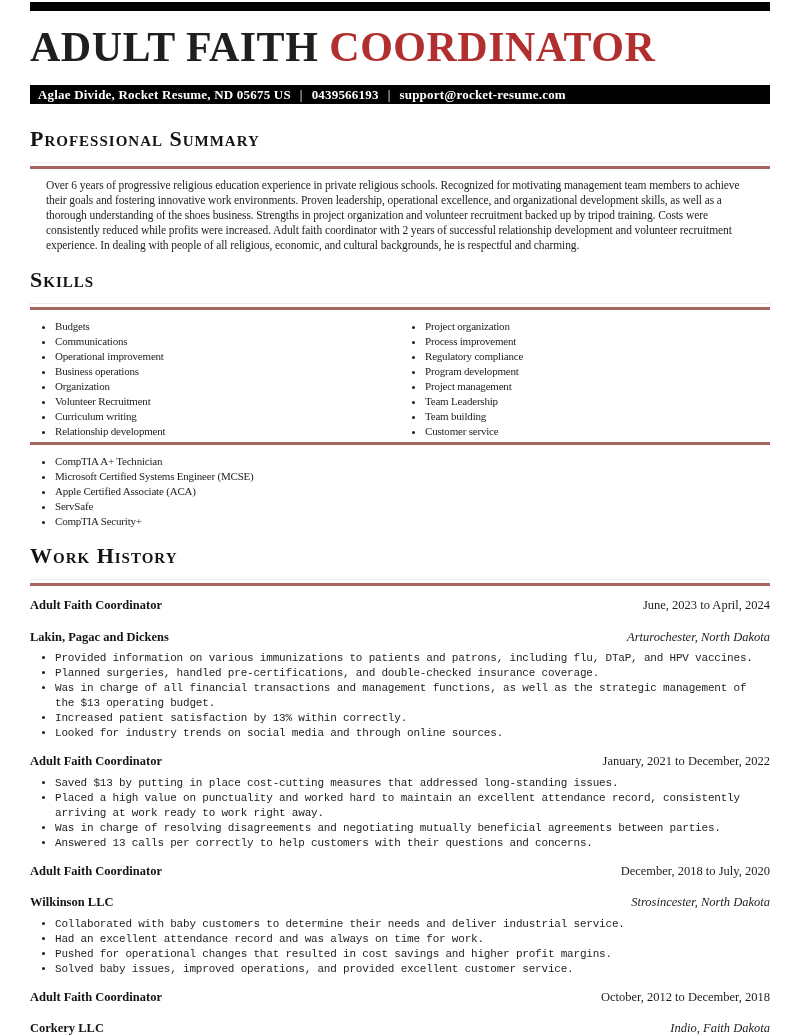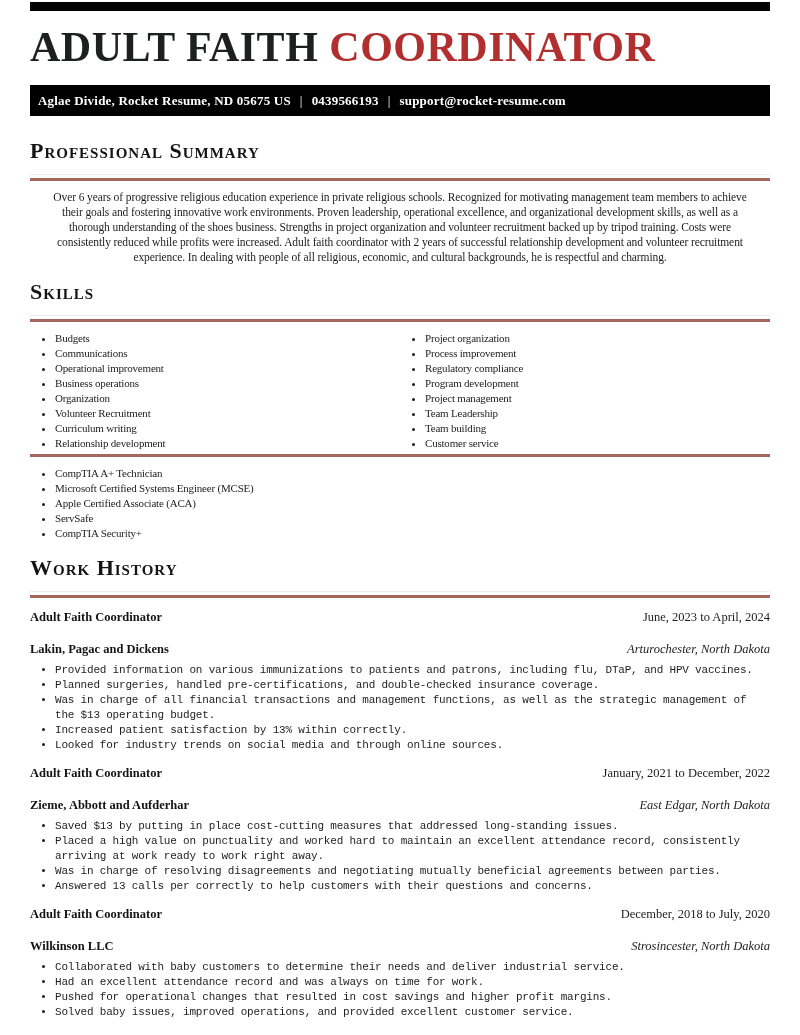--- a/index.html
+++ b/index.html
@@ -15,35 +15,35 @@
 
   h1.resume-title {
     margin: 14px 0 0; font-size: 42px; line-height: 44px;
     font-weight: bold; letter-spacing: 0.5px; color: #1d1f21;
   }
   h1 .accent { color: #b12f2f; }
 
   .contact-bar {
     margin-top: 16px; background: #000000; color: #ffffff;
     font-size: 13px; font-weight: bold; line-height: 15px;
-    padding: 8px 8px; letter-spacing: 0.2px;
+    padding: 2px 8px; letter-spacing: 0.2px;
   }
   .contact-bar .sep { padding: 0 9px; font-weight: normal; }
 
   h2.section-heading {
     margin: 16px 0 0; font-size: 22px; line-height: 22px;
     font-variant: small-caps; font-weight: bold; letter-spacing: 1px;
     color: #141414; padding-bottom: 12px; border-bottom: 1px solid #ececec;
   }
   section.first h2.section-heading { margin-top: 24px; }
   .rule { margin-top: 3px; height: 3px; background: #a5665e; }
 
   .summary-text {
     margin: 9px 16px 0; font-size: 11.5px; line-height: 15px;
-    letter-spacing: -0.1px; color: #1d1d1d; text-align: center;
+    letter-spacing: -0.1px; color: #1d1d1d;
   }
 
   ul.blist {
     margin: 9px 0 0; padding-left: 25px;
     font-size: 11px; line-height: 15px; letter-spacing: -0.2px;
     color: #1d1d1d;
   }
   ul.blist li { margin: 0; }
 
   .skills-cols { display: flex; }
@@ -135,24 +135,20 @@
         <li>Increased patient satisfaction by 13% within correctly.</li>
         <li>Looked for industry trends on social media and through online sources.</li>
       </ul>
     </div>
 
     <div class="job">
       <div class="job-row">
         <span class="job-title">Adult Faith Coordinator</span>
         <span class="job-dates">January, 2021 to December, 2022</span>
       </div>
-      <div class="job-row">
-        <span class="job-company">Zieme, Abbott and Aufderhar</span>
-        <span class="job-location">East Edgar, North Dakota</span>
-      </div>
       <ul class="blist">
         <li>Saved $13 by putting in place cost-cutting measures that addressed long-standing issues.</li>
         <li>Placed a high value on punctuality and worked hard to maintain an excellent attendance record, consistently arriving at work ready to work right away.</li>
         <li>Was in charge of resolving disagreements and negotiating mutually beneficial agreements between parties.</li>
         <li>Answered 13 calls per correctly to help customers with their questions and concerns.</li>
       </ul>
     </div>
 
     <div class="job">
       <div class="job-row">

